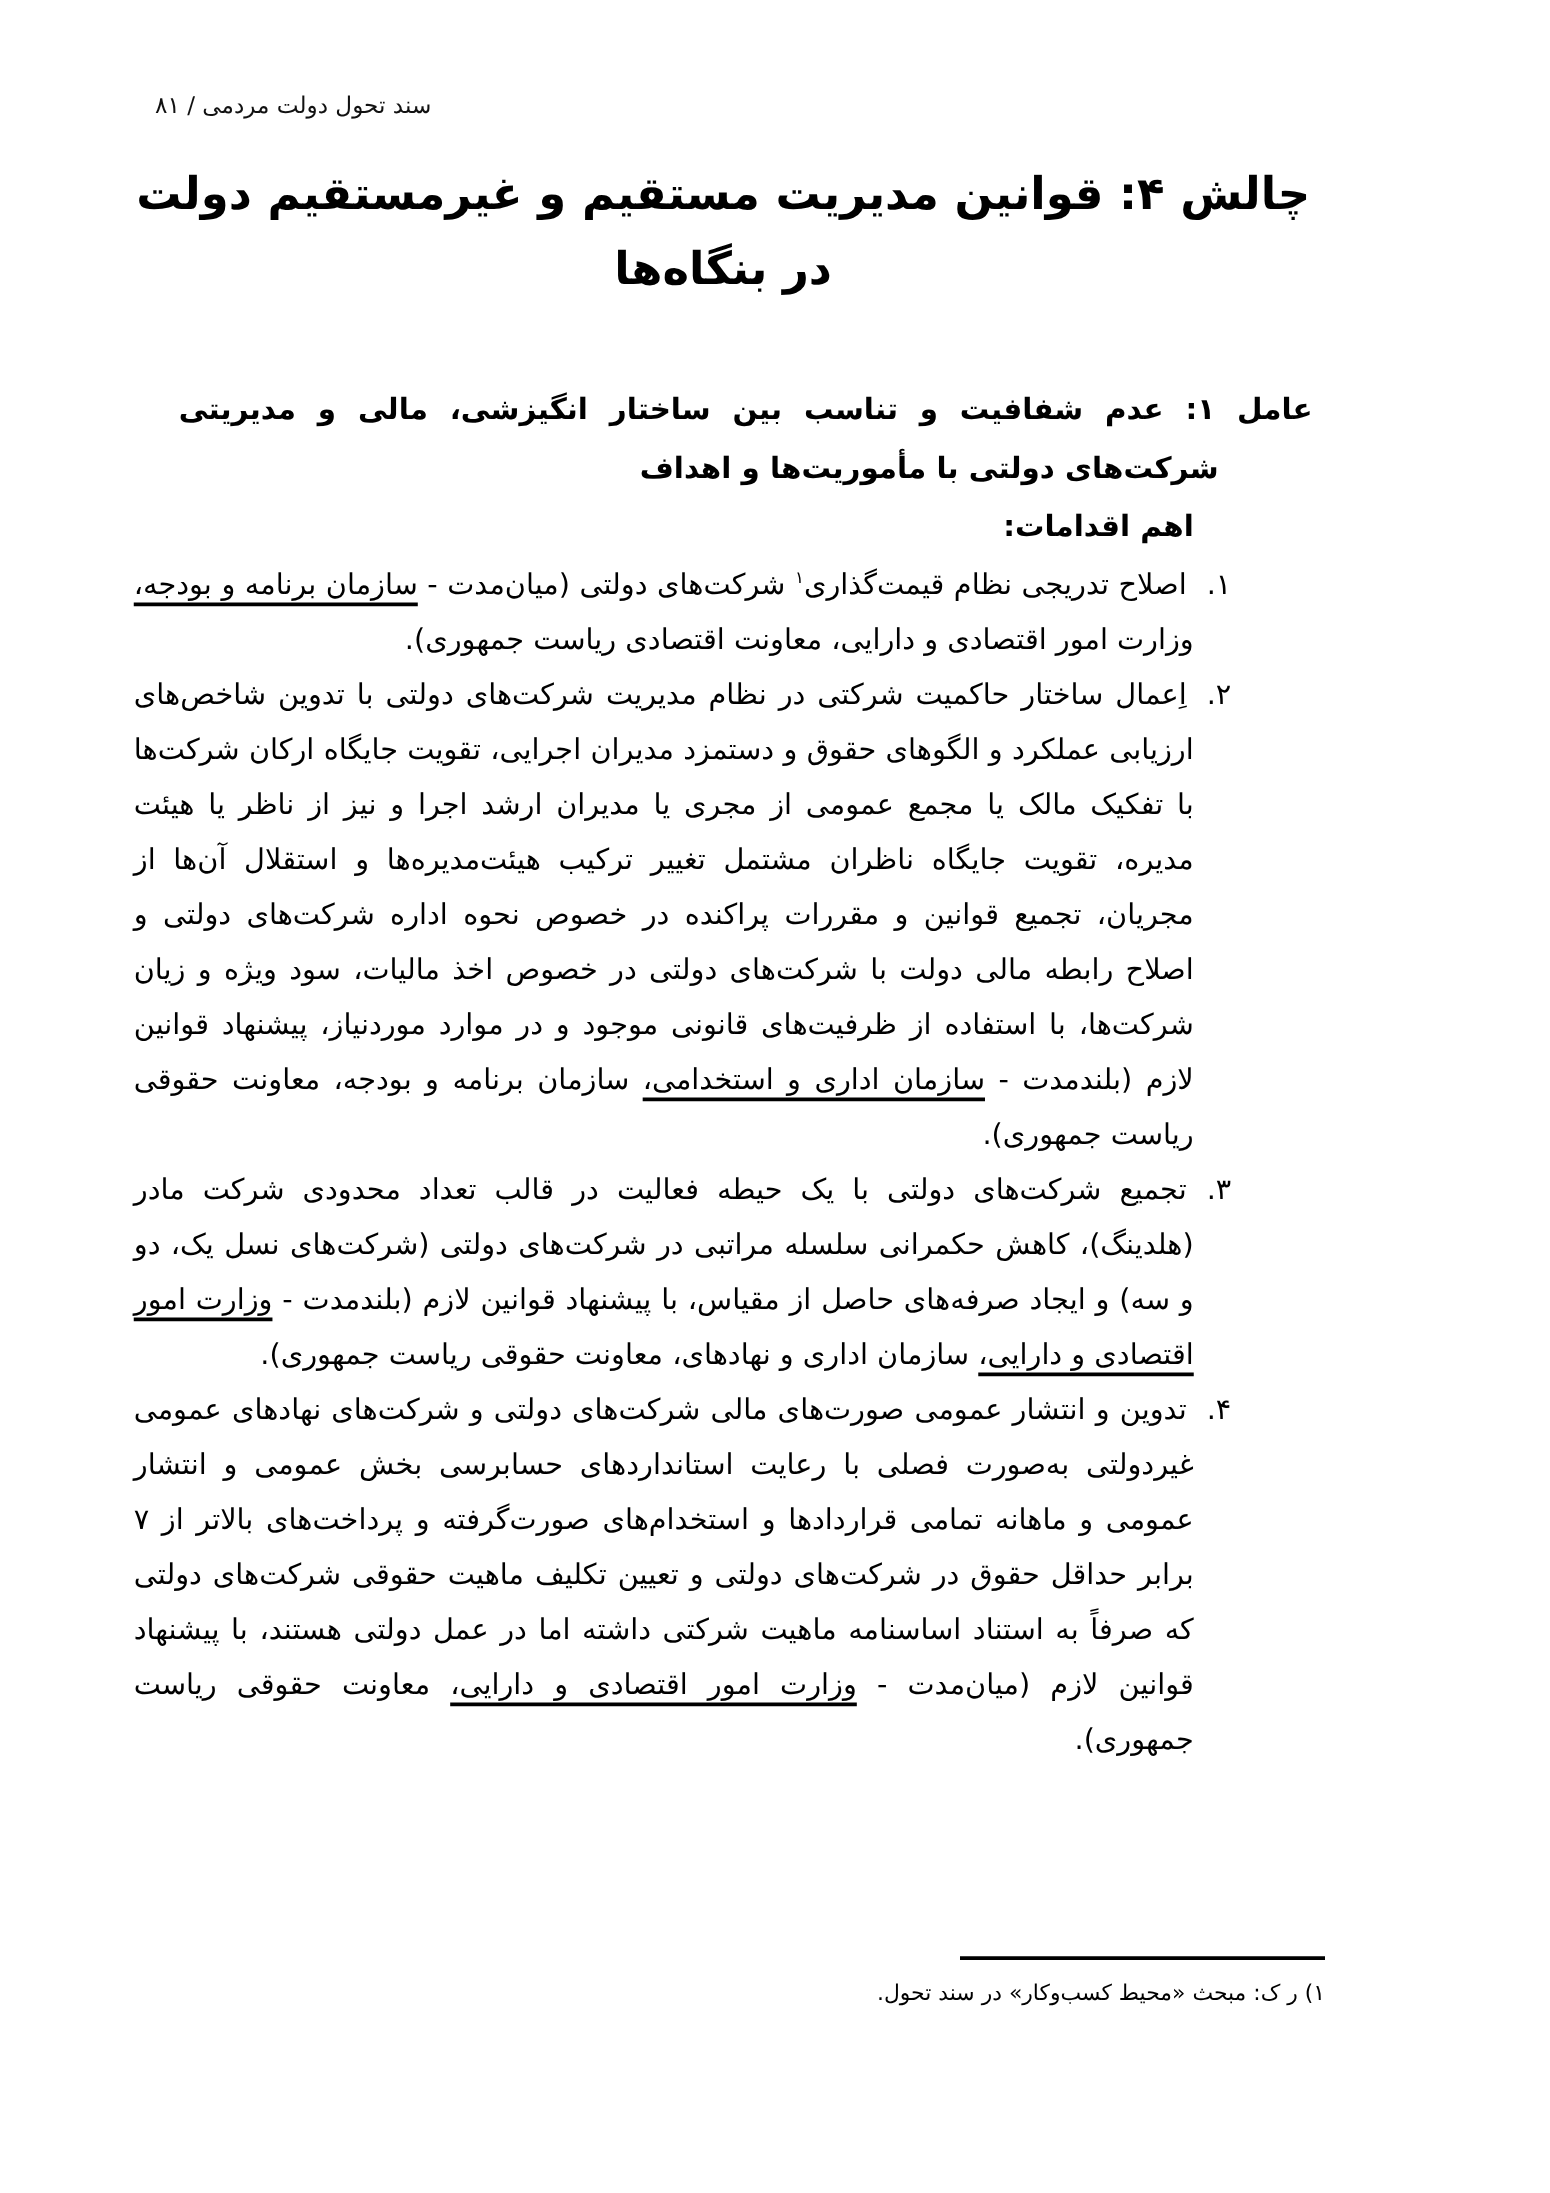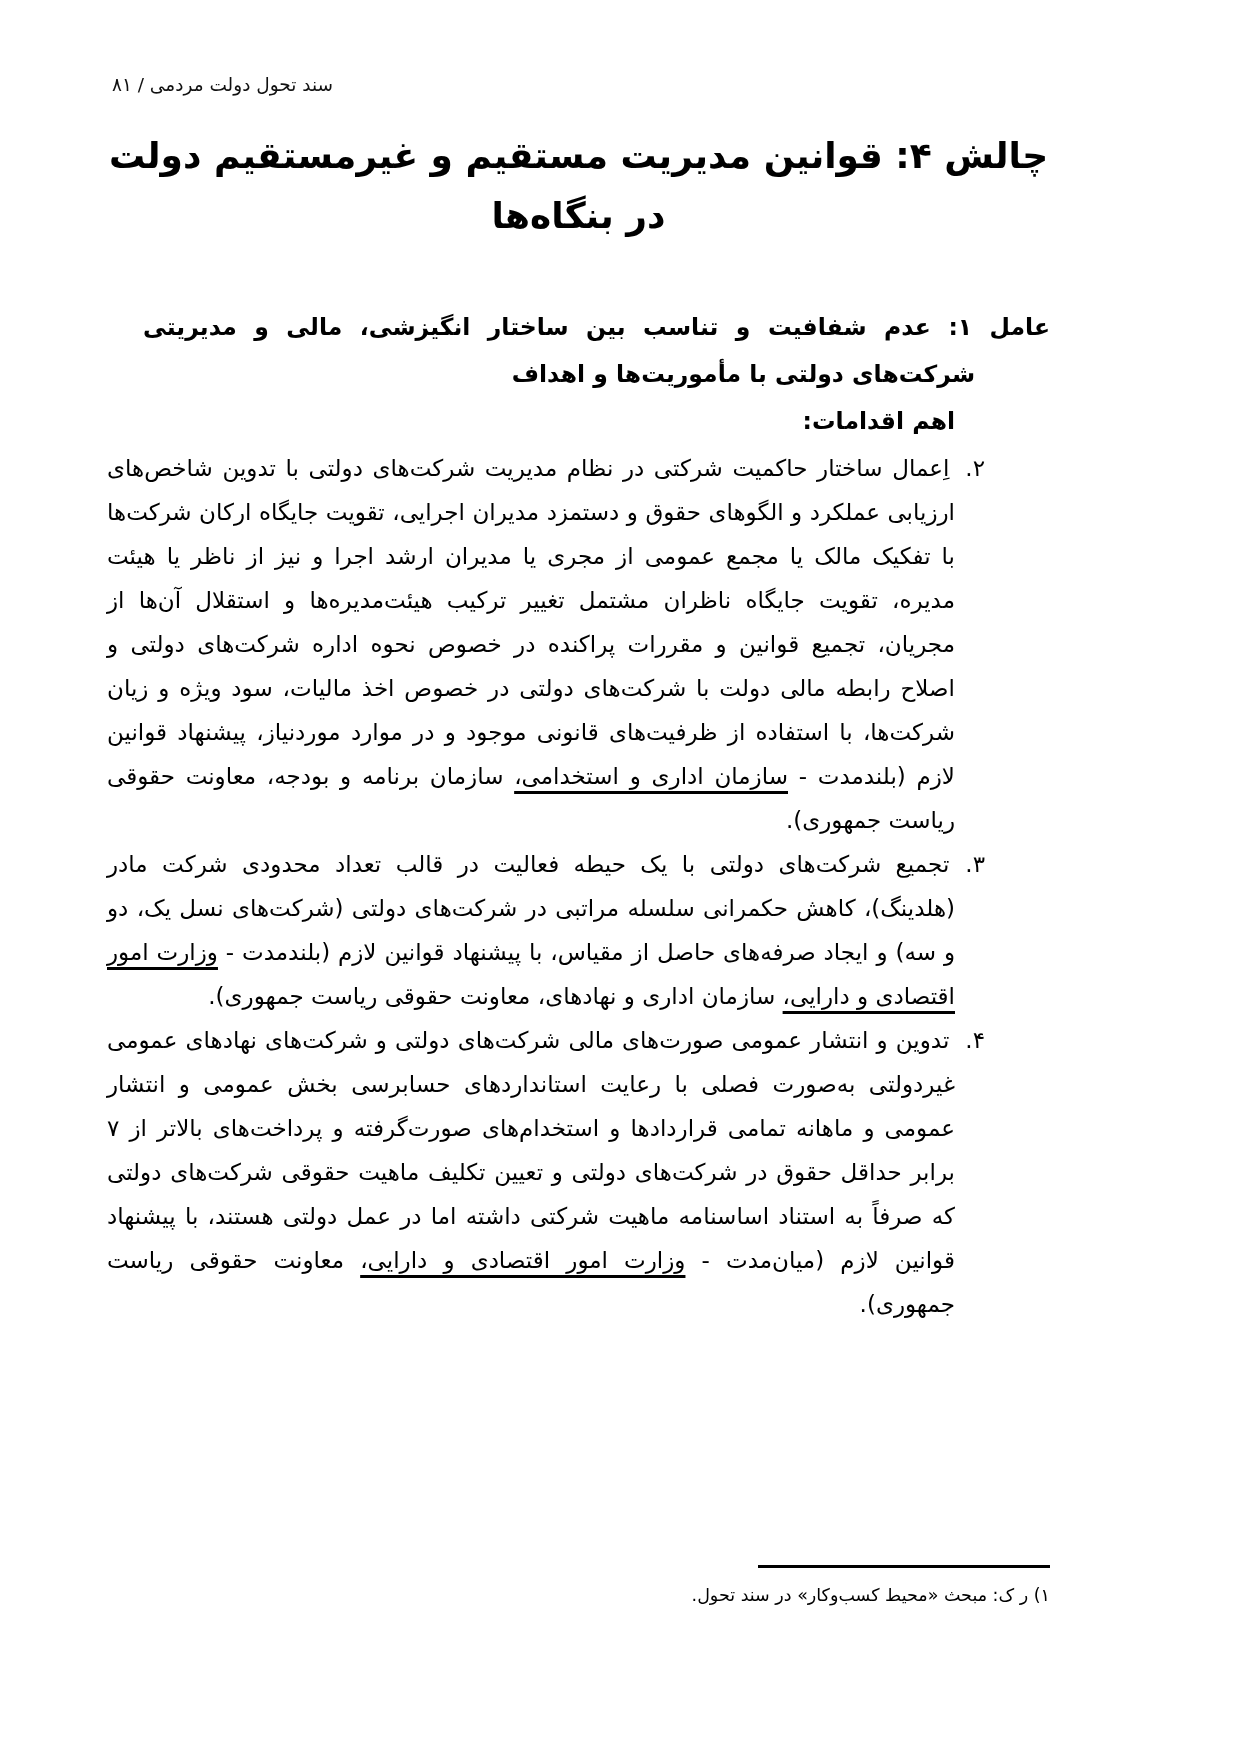--- a/index.html
+++ b/index.html
@@ -7,21 +7,21 @@
   body {
     width: 1240px; height: 1754px;
     position: relative;
     font-family: "DejaVu Sans", sans-serif;
     color: #000;
     direction: rtl;
     overflow: hidden;
   }
   .page-header {
     position: absolute;
-    left: 112px; top: 74px;
+    left: 124px; top: 74px;
     font-size: 18.5px;
     color: #111;
     white-space: nowrap;
   }
   .content {
     padding: 126px 190px 0 107px; 
   }
   .doc-title {
     font-size: 36px;
     font-weight: bold;
@@ -69,21 +69,21 @@
     vertical-align: super;
   }
   .u {
     text-decoration: underline;
     text-decoration-thickness: 2.5px;
     text-underline-offset: 7px;
   }
   .footnote-block {
     position: absolute;
     top: 1553px;
-    right: 190px;
+    right: 180px;
     width: 600px;
     text-align: right;
   }
   .footnote-sep {
     width: 292px;
     height: 3.5px;
     background: #000;
     margin-right: 0;
     margin-left: auto;
     margin-bottom: 0;
@@ -102,20 +102,21 @@
 
 <div class="content">
   <h1 class="doc-title">چالش ۴: قوانین مدیریت مستقیم و غیرمستقیم دولت در بنگاه‌ها</h1>
 
   <p class="factor-heading">عامل ۱: عدم شفافیت و تناسب بین ساختار انگیزشی، مالی و مدیریتی شرکت‌های دولتی با مأموریت‌ها و اهداف</p>
 
 
   <p class="actions-heading">اهم اقدامات:</p>
 
   <div class="actions">
+      <p class="item"><span class="num">۱.</span><span>اصلاح تدریجی نظام قیمت‌گذاری</span><sup>۱</sup><span> شرکت‌های دولتی (میان‌مدت - </span><span class="u">سازمان برنامه و بودجه،</span><span> وزارت امور اقتصادی و دارایی، معاونت اقتصادی ریاست جمهوری).</span></p>
       <p class="item"><span class="num">۲.</span><span>اِعمال ساختار حاکمیت شرکتی در نظام مدیریت شرکت‌های دولتی با تدوین شاخص‌های ارزیابی عملکرد و الگوهای حقوق و دستمزد مدیران اجرایی، تقویت جایگاه ارکان شرکت‌ها با تفکیک مالک یا مجمع عمومی از مجری یا مدیران ارشد اجرا و نیز از ناظر یا هیئت مدیره، تقویت جایگاه ناظران مشتمل تغییر ترکیب هیئت‌مدیره‌ها و استقلال آن‌ها از مجریان، تجمیع قوانین و مقررات پراکنده در خصوص نحوه اداره شرکت‌های دولتی و اصلاح رابطه مالی دولت با شرکت‌های دولتی در خصوص اخذ مالیات، سود ویژه و زیان شرکت‌ها، با استفاده از ظرفیت‌های قانونی موجود و در موارد موردنیاز، پیشنهاد قوانین لازم (بلندمدت - </span><span class="u">سازمان اداری و استخدامی،</span><span> سازمان برنامه و بودجه، معاونت حقوقی ریاست جمهوری).</span></p>
       <p class="item"><span class="num">۳.</span><span>تجمیع شرکت‌های دولتی با یک حیطه فعالیت در قالب تعداد محدودی شرکت مادر (هلدینگ)، کاهش حکمرانی سلسله مراتبی در شرکت‌های دولتی (شرکت‌های نسل یک، دو و سه) و ایجاد صرفه‌های حاصل از مقیاس، با پیشنهاد قوانین لازم (بلندمدت - </span><span class="u">وزارت امور اقتصادی و دارایی،</span><span> سازمان اداری و نهادهای، معاونت حقوقی ریاست جمهوری).</span></p>
       <p class="item"><span class="num">۴.</span><span>تدوین و انتشار عمومی صورت‌های مالی شرکت‌های دولتی و شرکت‌های نهادهای عمومی غیردولتی به‌صورت فصلی با رعایت استانداردهای حسابرسی بخش عمومی و انتشار عمومی و ماهانه تمامی قراردادها و استخدام‌های صورت‌گرفته و پرداخت‌های بالاتر از ۷ برابر حداقل حقوق در شرکت‌های دولتی و تعیین تکلیف ماهیت حقوقی شرکت‌های دولتی که صرفاً به استناد اساسنامه ماهیت شرکتی داشته اما در عمل دولتی هستند، با پیشنهاد قوانین لازم (میان‌مدت - </span><span class="u">وزارت امور اقتصادی و دارایی،</span><span> معاونت حقوقی ریاست جمهوری).</span></p>
     </div>
 </div>
 
 <div class="footnote-block">
   <span class="footnote-sep"></span>
   <div class="footnote-text">۱) ر ک: مبحث «محیط کسب‌وکار» در سند تحول.</div>
 </div>

